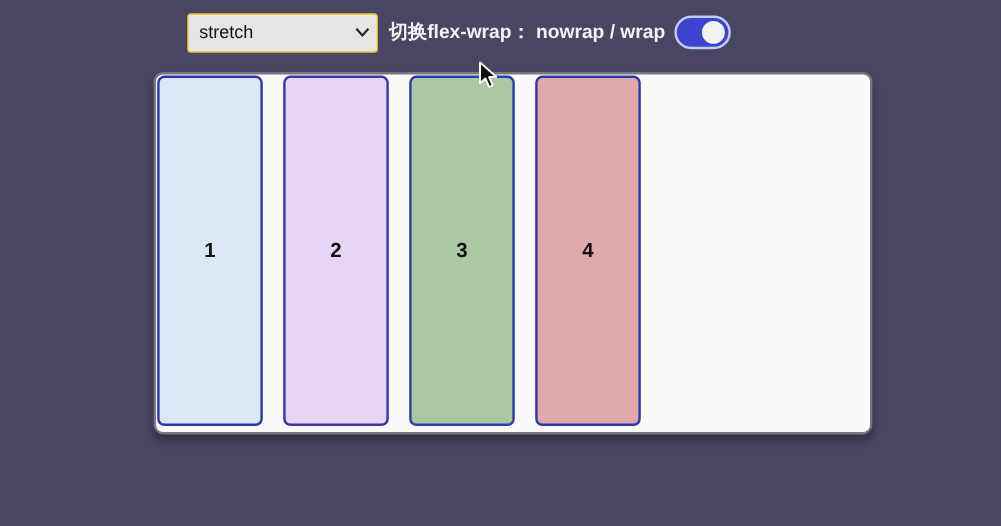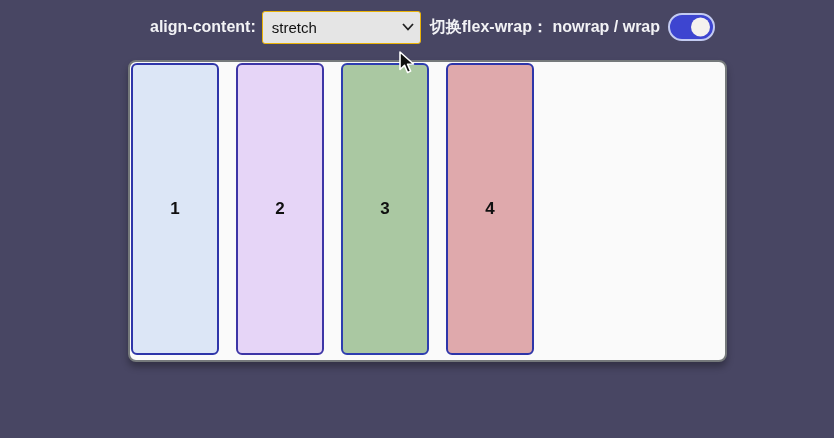--- a/index.html
+++ b/index.html
@@ -110,21 +110,20 @@
     pointer-events: none;
     z-index: 10;
   }
 </style>
 </head>
 <body>
 
 <div class="stage">
 
   <div class="controls">
-    <span class="ctl-label">align-content:</span>
 
     <div class="select-wrap">
       <select>
         <option selected="">stretch</option>
       </select>
       <span class="select-chevron">
         <svg width="12" height="8" viewBox="0 0 12 8">
           <path d="M1 1 L6 6.5 L11 1" fill="none" stroke="#222" stroke-width="1.8"></path>
         </svg>
       </span>

